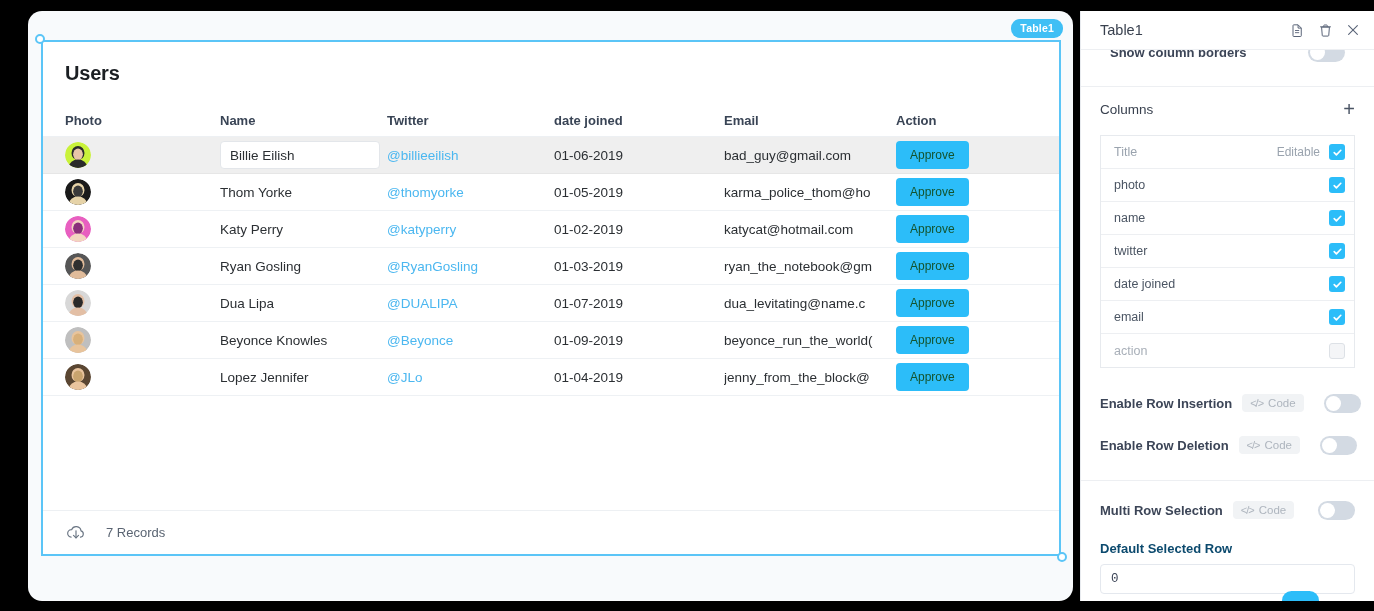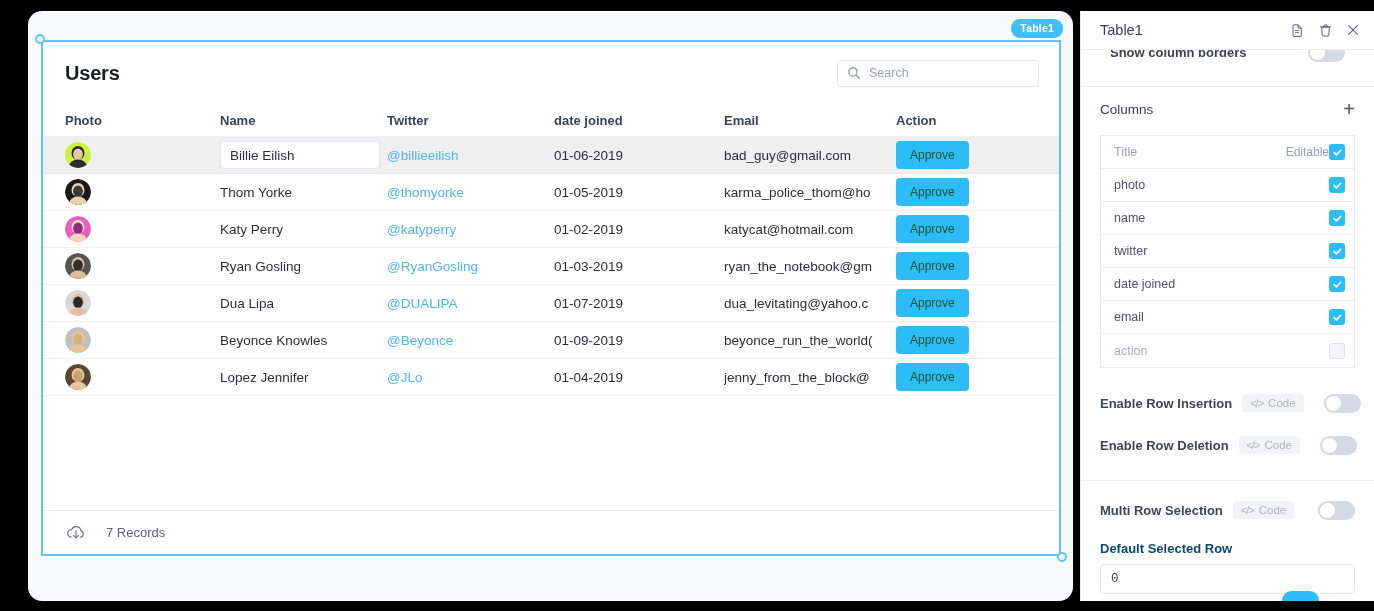--- a/index.html
+++ b/index.html
@@ -133,21 +133,21 @@
 
   .cols-list { margin: 4px 19px; border: 1px solid #E7EAEE; border-radius: 0; overflow: hidden; }
   .col-item {
     display: flex; align-items: center; justify-content: space-between;
     height: 33px; padding: 0 9px 0 13px; border-bottom: 1px solid #EDEFF2; background: #fff;
   }
   .col-item:last-child { border-bottom: none; }
   .col-item.header-item .col-name, .col-item.header-item .editable-lbl { color: #9AA3AE; }
   .col-item.disabled .col-name { color: #A8AFB8; }
   .col-name { font-size: 12.5px; color: #4B5563; }
-  .col-right { display: flex; align-items: center; }
+  .col-right { display: flex; align-items: center; gap: 9px; }
   .editable-lbl { font-size: 12px; color: #9AA3AE; }
   .cbox { width: 16px; height: 16px; border-radius: 3px; background: #2CBDF9; display: flex; align-items: center; justify-content: center; }
   .cbox.off { background: #F4F5F7; border: 1px solid #DDE1E6; }
 
   .code-pill {
     display: inline-flex; align-items: center; gap: 5px;
     background: #F1F3F5; border-radius: 4px; padding: 3px 8px;
     font-size: 11.5px; color: #AEB5BE;
   }
   .code-pill .chev { font-size: 11px; letter-spacing: -1px; }
@@ -177,29 +177,20 @@
   <div class="widget-wrap">
     <div class="widget-badge">Table1</div>
     <div class="widget-border"></div>
     <div class="handle tl"></div>
     <div class="handle br"></div>
 
     <div class="tbl">
 
       <div class="tbl-head">
         <div class="tbl-title">Users</div>
-        <div class="search-box">
-          <span class="ico">
-            <svg width="14" height="14" viewBox="0 0 16 16">
-                <circle cx="6.8" cy="6.8" r="4.7" fill="none" stroke="#8A929C" stroke-width="1.4"></circle>
-                <line x1="10.3" y1="10.3" x2="14.3" y2="14.3" stroke="#8A929C" stroke-width="1.4" stroke-linecap="round"></line>
-              </svg>
-          </span>
-          <input type="text" placeholder="Search" style="">
-        </div>
       </div>
 
       <div class="colhead">
         <span class="c-photo">Photo</span>
         <span class="c-name">Name</span>
         <span class="c-tw">Twitter</span>
         <span class="c-date">date joined</span>
         <span class="c-email">Email</span>
         <span class="c-action">Action</span>
       </div>
@@ -305,21 +296,21 @@
                   <rect width="40" height="40" fill="#D8D8D8"></rect>
                   <ellipse cx="20" cy="17" rx="10" ry="11" fill="#E3BFA5"></ellipse>
                   <ellipse cx="20" cy="19" rx="7.5" ry="9" fill="#2A2A2A"></ellipse>
                   <ellipse cx="20" cy="38" rx="14" ry="11" fill="#E3BFA5"></ellipse>
                 </g>
               </svg>
             </div>
             <div class="cell c-name"><span>Dua Lipa</span></div>
             <div class="cell c-tw tw">@DUALIPA</div>
             <div class="cell c-date">01-07-2019</div>
-            <div class="cell c-email">dua_levitating@yahoo.c</div>
+            <div class="cell c-email">dua_levitating@name.c</div>
             <div class="cell c-action"><button class="approve-btn">Approve</button></div>
           </div>
           <div class="row">
             <div class="cell c-photo">
               <svg class="avatar" viewBox="0 0 40 40">
                 <defs>
                   <clipPath id="c-avatar-bey">
                     <circle cx="20" cy="20" r="20"></circle>
                   </clipPath>
                 </defs>

